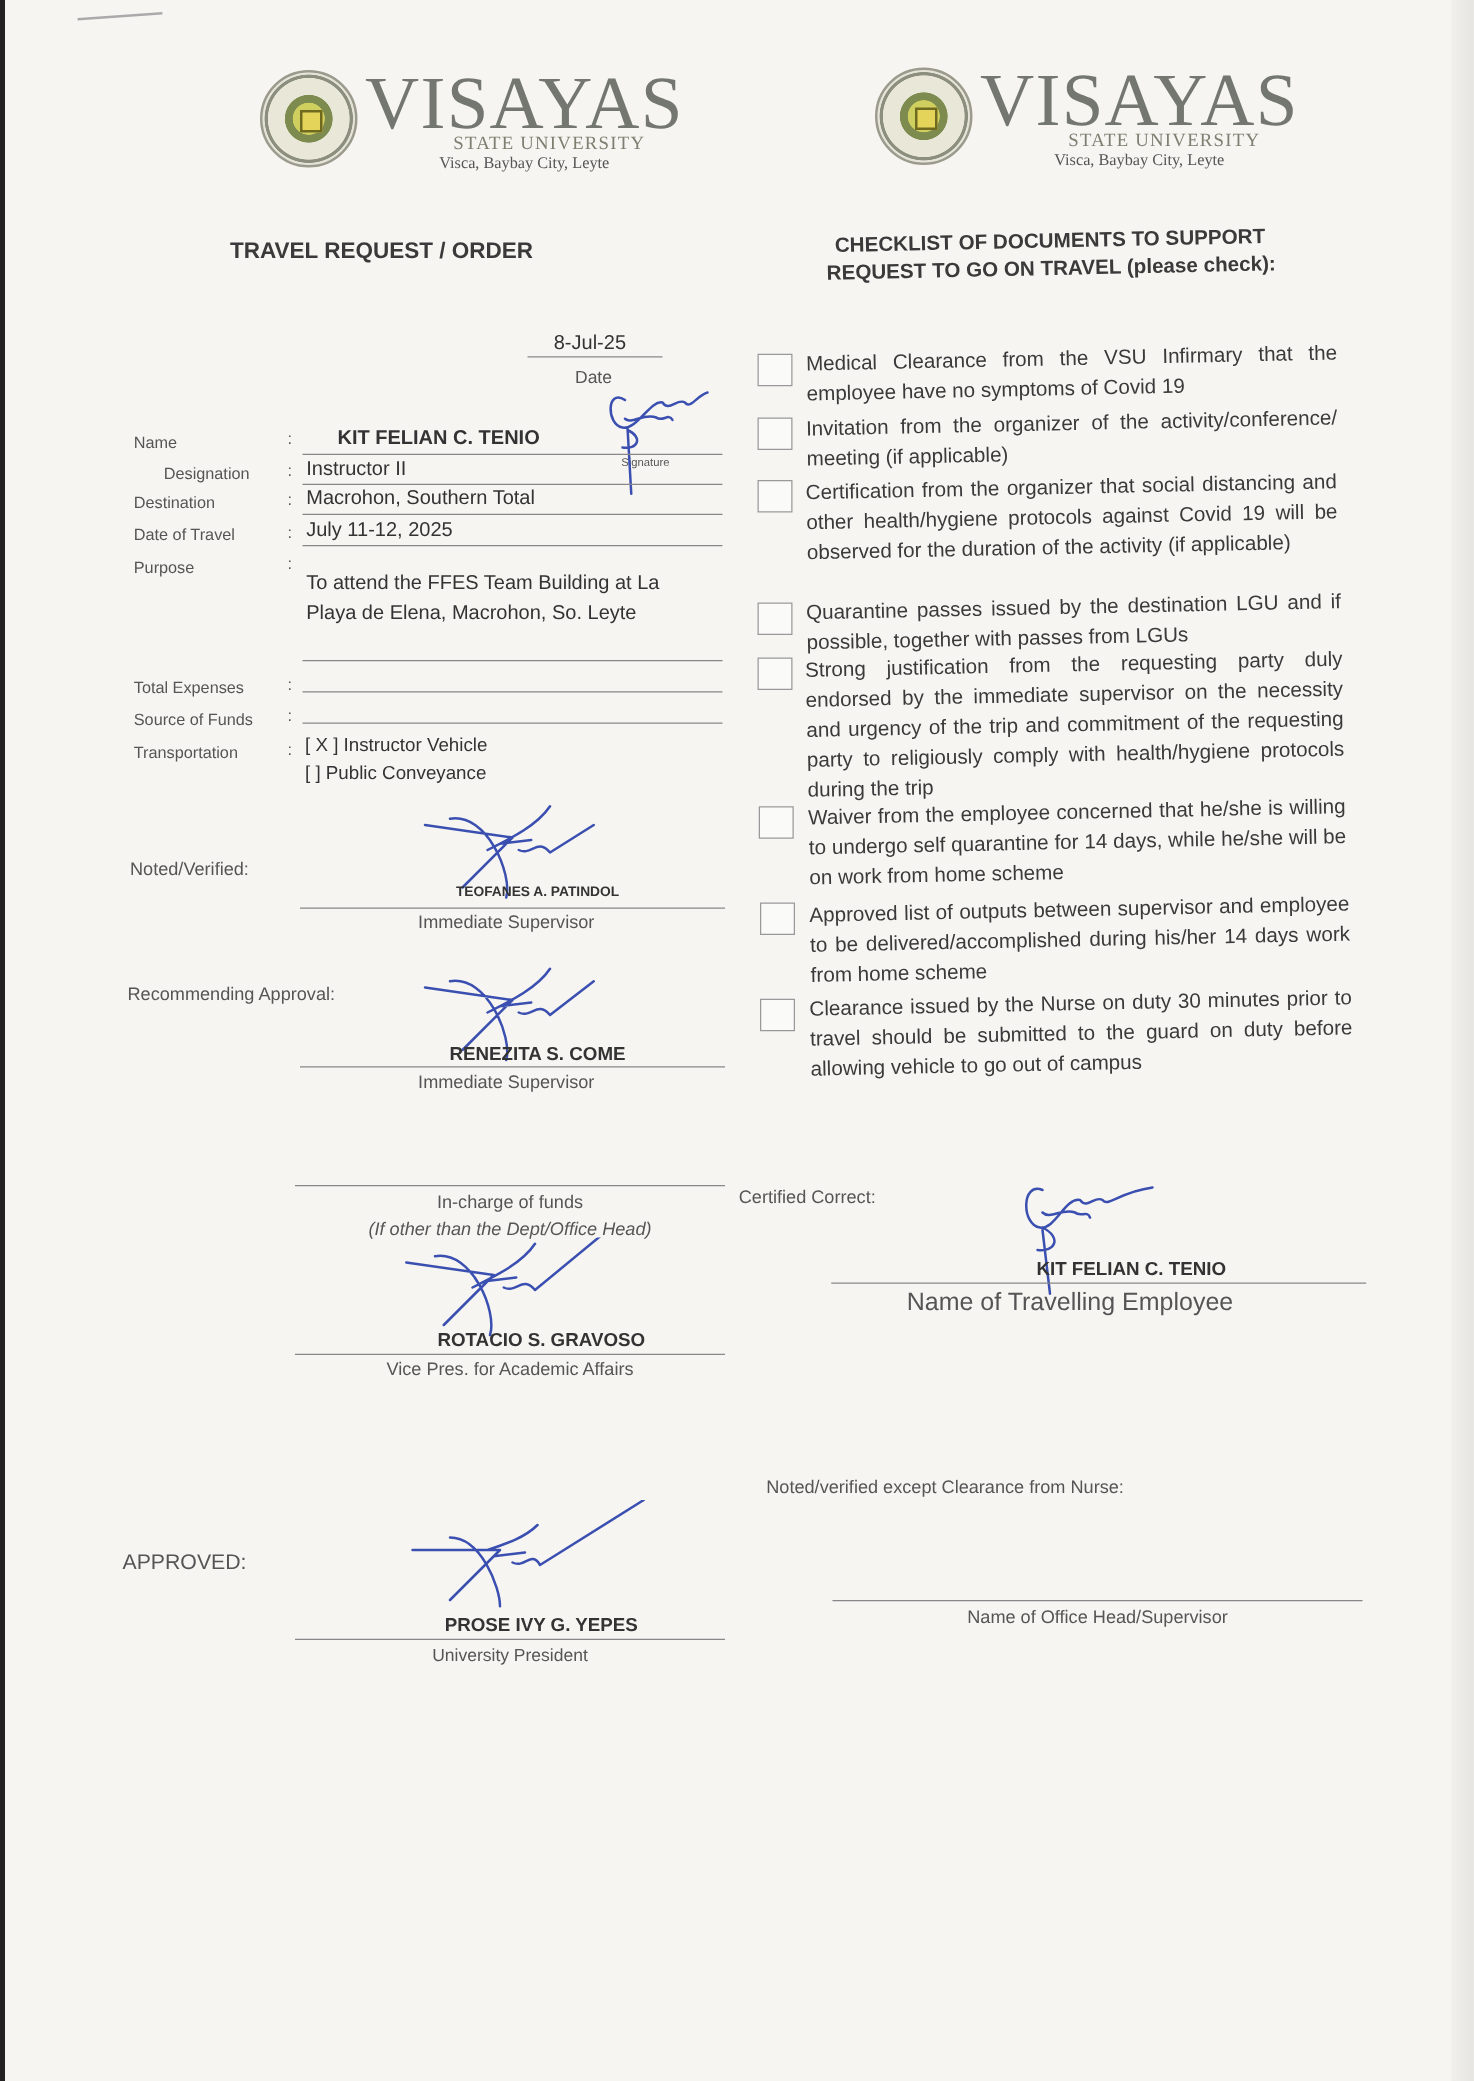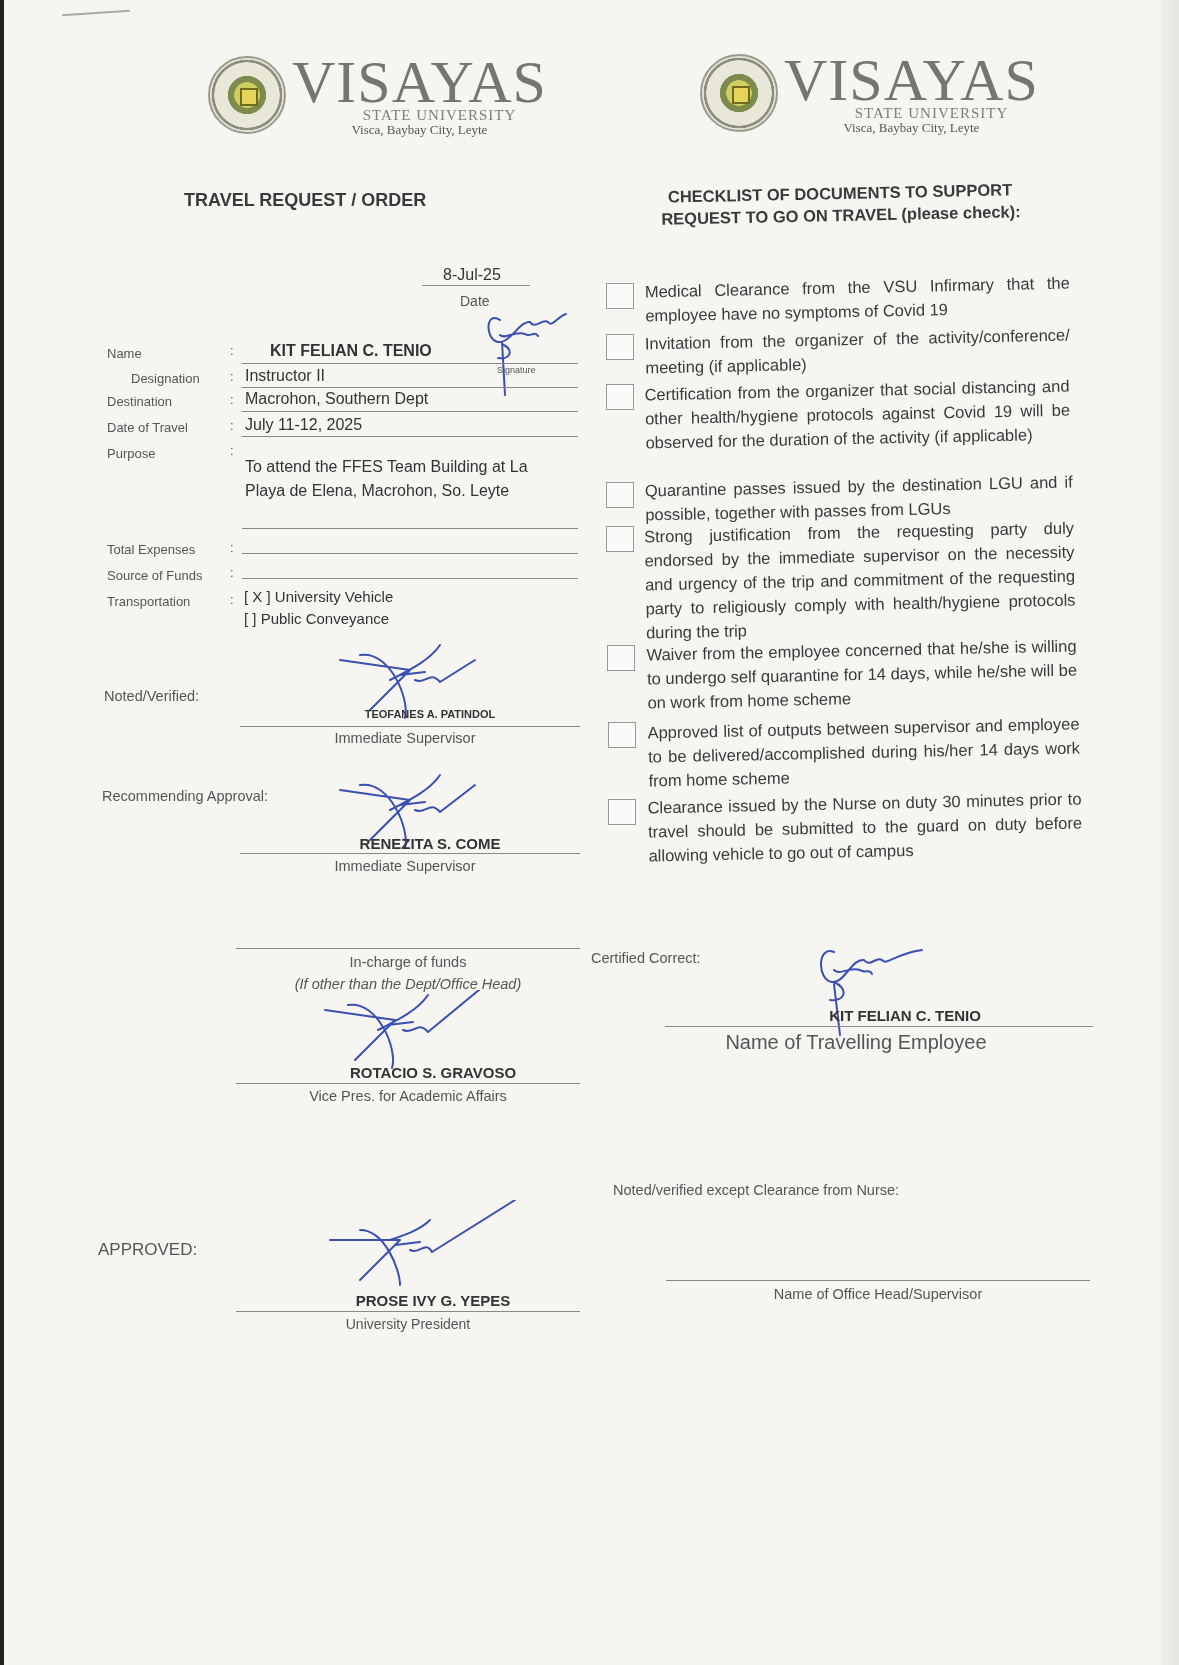--- a/index.html
+++ b/index.html
@@ -85,30 +85,30 @@
 <div class="t lbl" style="left:230px; top:418px;">:</div>
 <div class="t lbl" style="left:230px; top:443px;">:</div>
 <div class="t lbl" style="left:230px; top:540px;">:</div>
 <div class="t lbl" style="left:230px; top:565px;">:</div>
 <div class="t lbl" style="left:230px; top:592px;">:</div>
 
 <div class="t val bold" style="left:245px; top:342px;">KIT FELIAN C. TENIO</div>
 <div class="line" style="left:242px; top:363px; width:336px;"></div>
 <div class="t val" style="left:245px; top:367px;">Instructor II</div>
 <div class="line" style="left:242px; top:387px; width:336px;"></div>
-<div class="t val" style="left:245px; top:390px;">Macrohon, Southern Dept</div>
+<div class="t val" style="left:245px; top:390px;">Macrohon, Southern Total</div>
 <div class="line" style="left:242px; top:411px; width:336px;"></div>
 <div class="t val" style="left:245px; top:416px;">July 11-12, 2025</div>
 <div class="line" style="left:242px; top:436px; width:336px;"></div>
 <div class="t val" style="left:245px; top:458px;">To attend the FFES Team Building at La</div>
 <div class="t val" style="left:245px; top:482px;text-align:right;">Playa de Elena, Macrohon, So. Leyte</div>
 <div class="line" style="left:242px; top:528px; width:336px;"></div>
 <div class="line" style="left:242px; top:553px; width:336px;"></div>
 <div class="line" style="left:242px; top:578px; width:336px;"></div>
-<div class="t val" style="left:244px; top:588px; font-size:15px;">[ X ] University Vehicle</div>
+<div class="t val" style="left:244px; top:588px; font-size:15px;">[ X ] Instructor Vehicle</div>
 <div class="t val" style="left:244px; top:610px; font-size:15px;">[   ] Public Conveyance</div>
 
 <div class="t lbl" style="left:104px; top:688px; font-size:14.5px;">Noted/Verified:</div>
 <svg class="sig" style="left:330px; top:640px;" width="180" height="80">
   <path class="ink" d="M10 20 L80 30 L40 70 M30 15 C60 10, 80 60, 75 78 M60 40 C80 30, 100 20, 110 5 M70 35 L95 32 M85 40 C95 45, 100 30, 110 42 L145 20"></path>
 </svg>
 <div class="t bold center" style="left:240px; top:708px; width:330px; font-size:11px;">TEOFANES A. PATINDOL</div>
 <div class="line" style="left:240px; top:726px; width:340px;"></div>
 <div class="t lbl center" style="left:240px; top:730px; width:330px; font-size:14.5px;">Immediate Supervisor</div>
 

